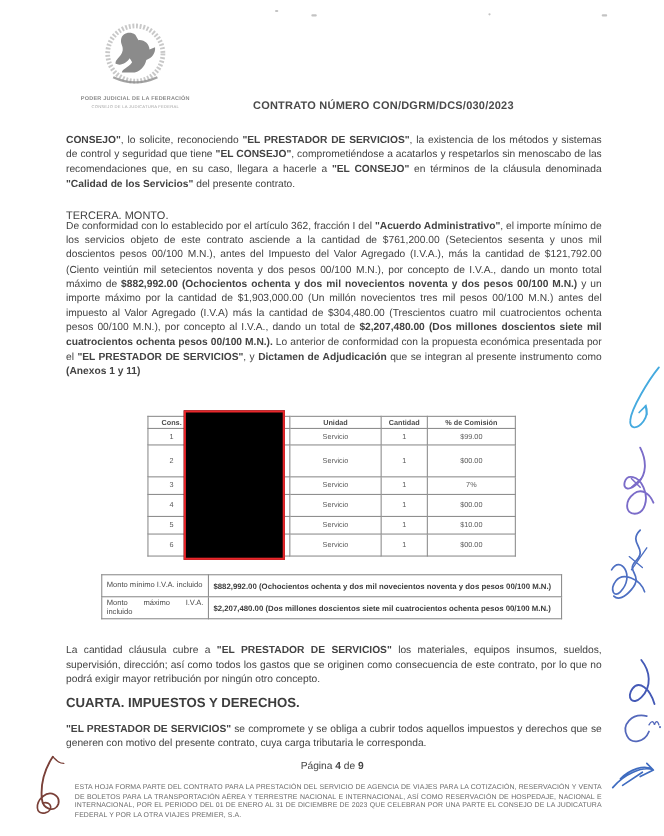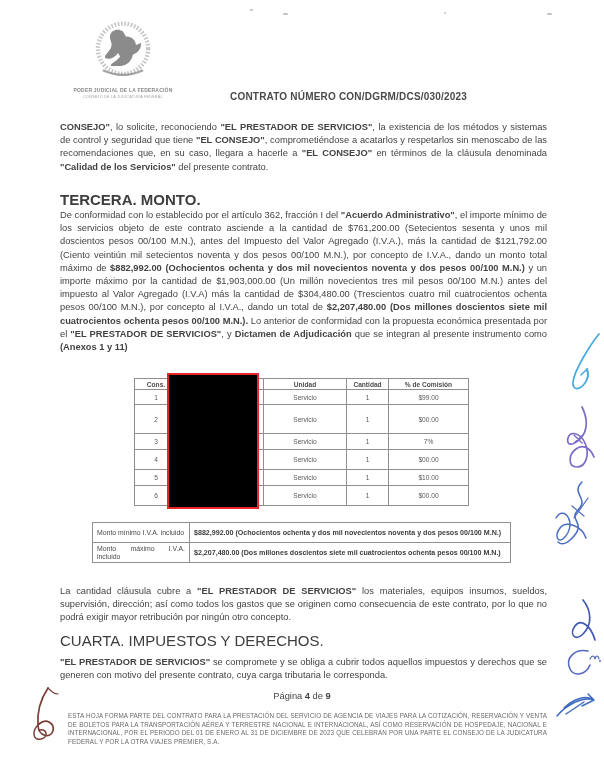--- a/index.html
+++ b/index.html
@@ -15,24 +15,24 @@
 
   
   .seal{left:86px;top:20px;width:74px;height:66px;}
   .org1{left:58px;top:87px;width:130px;text-align:center;font-size:5px;font-weight:bold;color:#8a8a8a;letter-spacing:.2px;}
   .org2{left:58px;top:95px;width:130px;text-align:center;font-size:3.8px;color:#a5a5a5;letter-spacing:.2px;}
   .contract{left:230px;top:91px;width:300px;font-size:10px;font-weight:bold;color:#4a4a4a;letter-spacing:.2px;}
 
   
   .para{left:60px;width:487px;font-size:9.3px;line-height:13.2px;text-align:justify;color:#434343;}
   .p1{top:121px;}
-  .h1{left:60px;top:191px;font-size:15px;font-weight:bold;color:#3d3d3d;}
-  .p2{top:209px;}
+  .h1{left:60px;top:191px;font-size:10px;font-weight:normal;color:#3d3d3d;}
+  .p2{top:199px;}
   .p3{top:585px;}
-  .h2{left:60px;top:632px;font-size:15px;font-weight:normal;color:#3d3d3d;}
+  .h2{left:60px;top:632px;font-size:12px;font-weight:bold;color:#3d3d3d;}
   .p4{top:656px;}
 
   
   .t1{left:134px;top:378px;border-collapse:collapse;table-layout:fixed;}
   .t1 td,.t1 th{border:1px solid #8f8f8f;font-size:6.6px;color:#5a5a5a;text-align:center;vertical-align:middle;padding:0 2px;overflow:hidden;}
   .t1 th{font-weight:bold;color:#4c4c4c;}
   .t1 .c0{width:38px;} .t1 .c1{width:81px;} .t1 .c2{width:78px;} .t1 .c3{width:37px;} .t1 .c4{width:75px;}
   .t1 tr.hr{height:11px;}
   .t1 tr.r0{height:15px;} .t1 tr.r1{height:29px;} .t1 tr.r2{height:16px;}
   .t1 tr.r3{height:20px;} .t1 tr.r4{height:16px;} .t1 tr.r5{height:20px;}

